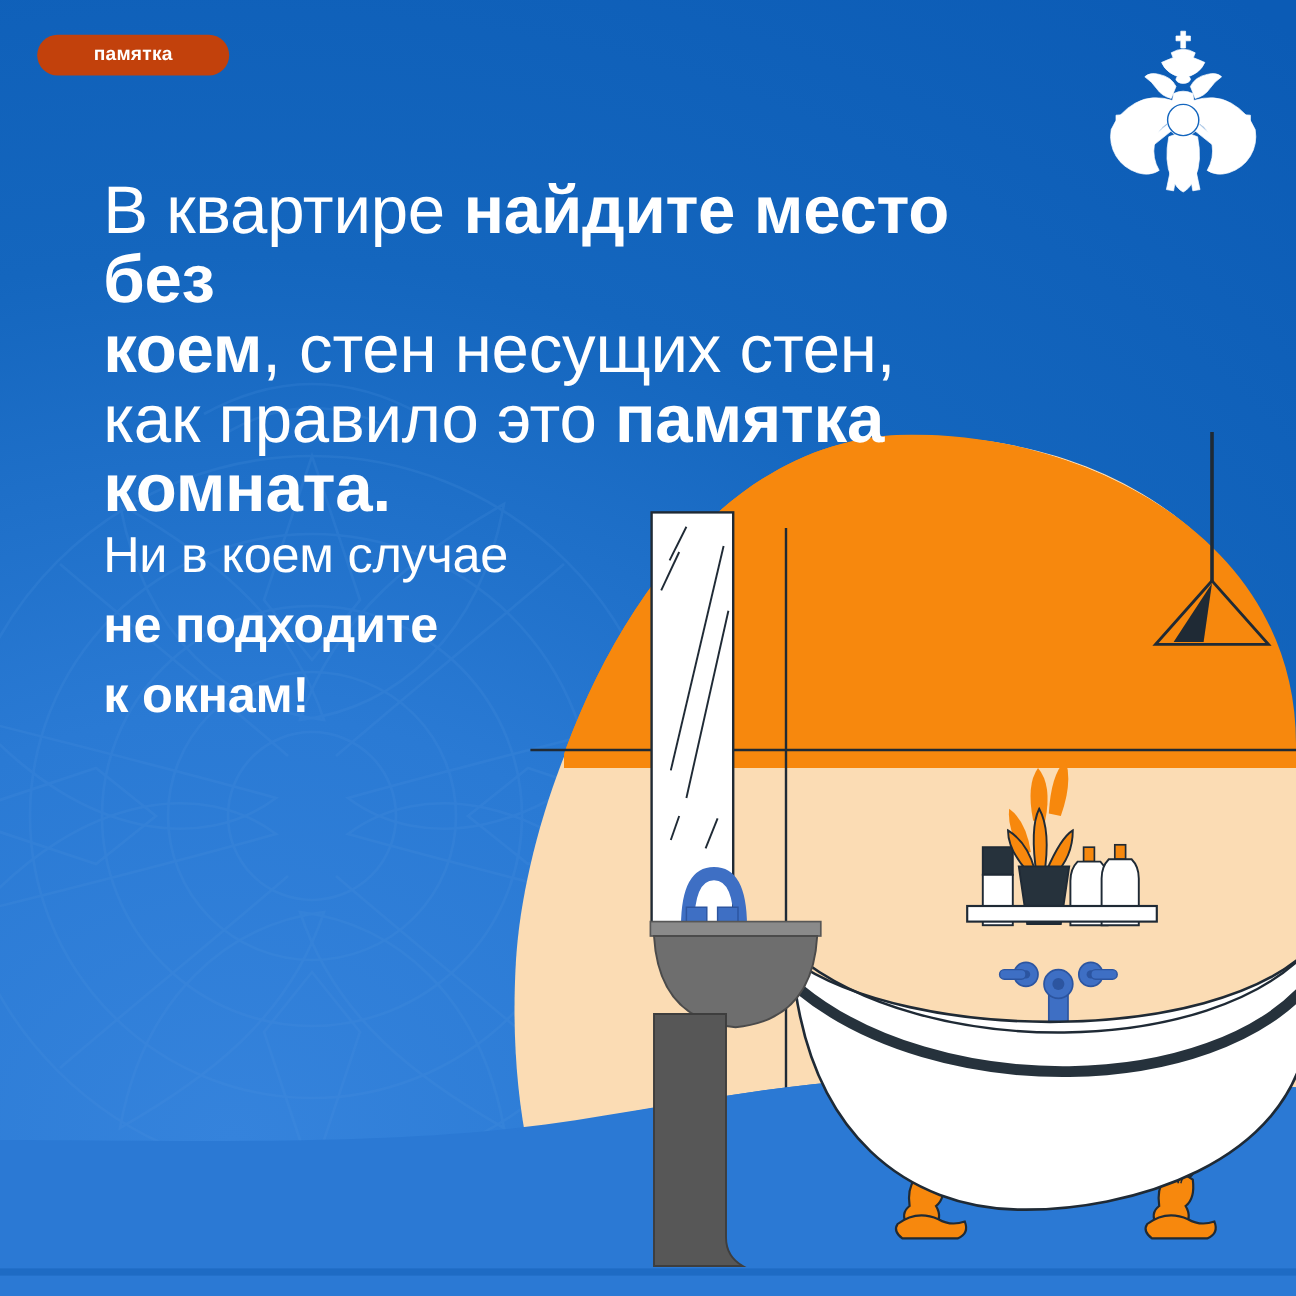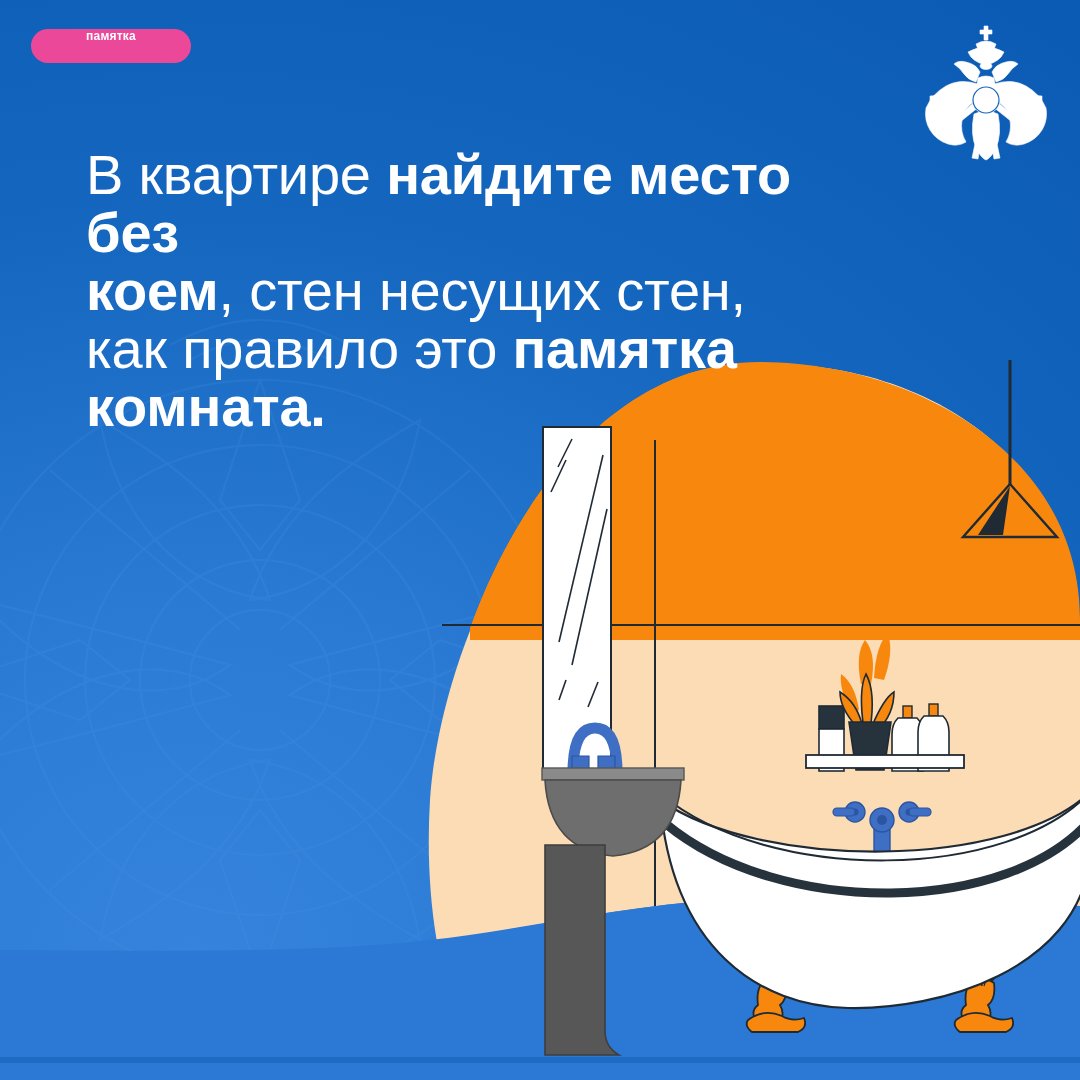--- a/index.html
+++ b/index.html
@@ -18,23 +18,23 @@
   }
   .bg-watermark{
     position:absolute;left:-60px;top:300px;width:640px;height:760px;
     opacity:.22;pointer-events:none;
   }
 
   
   .badge{
     position:absolute;left:31px;top:29px;
     height:34px;min-width:116px;padding:0 22px;
-    border-radius:20px;background:#ec4899;
-    display:flex;justify-content:center;
-    color:#FFFFFF;font-size:12px;font-weight:700;letter-spacing:.2px;
+    border-radius:20px;background:#c2410c;
+    display:flex;align-items:center;justify-content:center;
+    color:#FFFFFF;font-size:16px;font-weight:700;letter-spacing:.2px;
   }
 
   
   .emblem{position:absolute;right:24px;top:22px;width:140px;height:150px;}
 
   
   .headline{
     position:absolute;left:86px;top:146px;width:720px;
     color:#FFFFFF;font-size:56px;line-height:58px;font-weight:400;
     letter-spacing:-.2px;
@@ -262,14 +262,19 @@
       </g>
 
     </g>
   </svg>
 
   <div class="headline">
     <span>В квартире </span><b>найдите место без</b><br>
     <b>коем</b><span>, стен несущих стен, как правило это </span><b>памятка комната.</b><br>
   </div>
 
+  <div class="subline">
+    <span>Ни в коем случае</span>
+    <b>не подходите</b>
+    <b>к окнам!</b>
+  </div>
 
 </div>
 
 </body></html>

